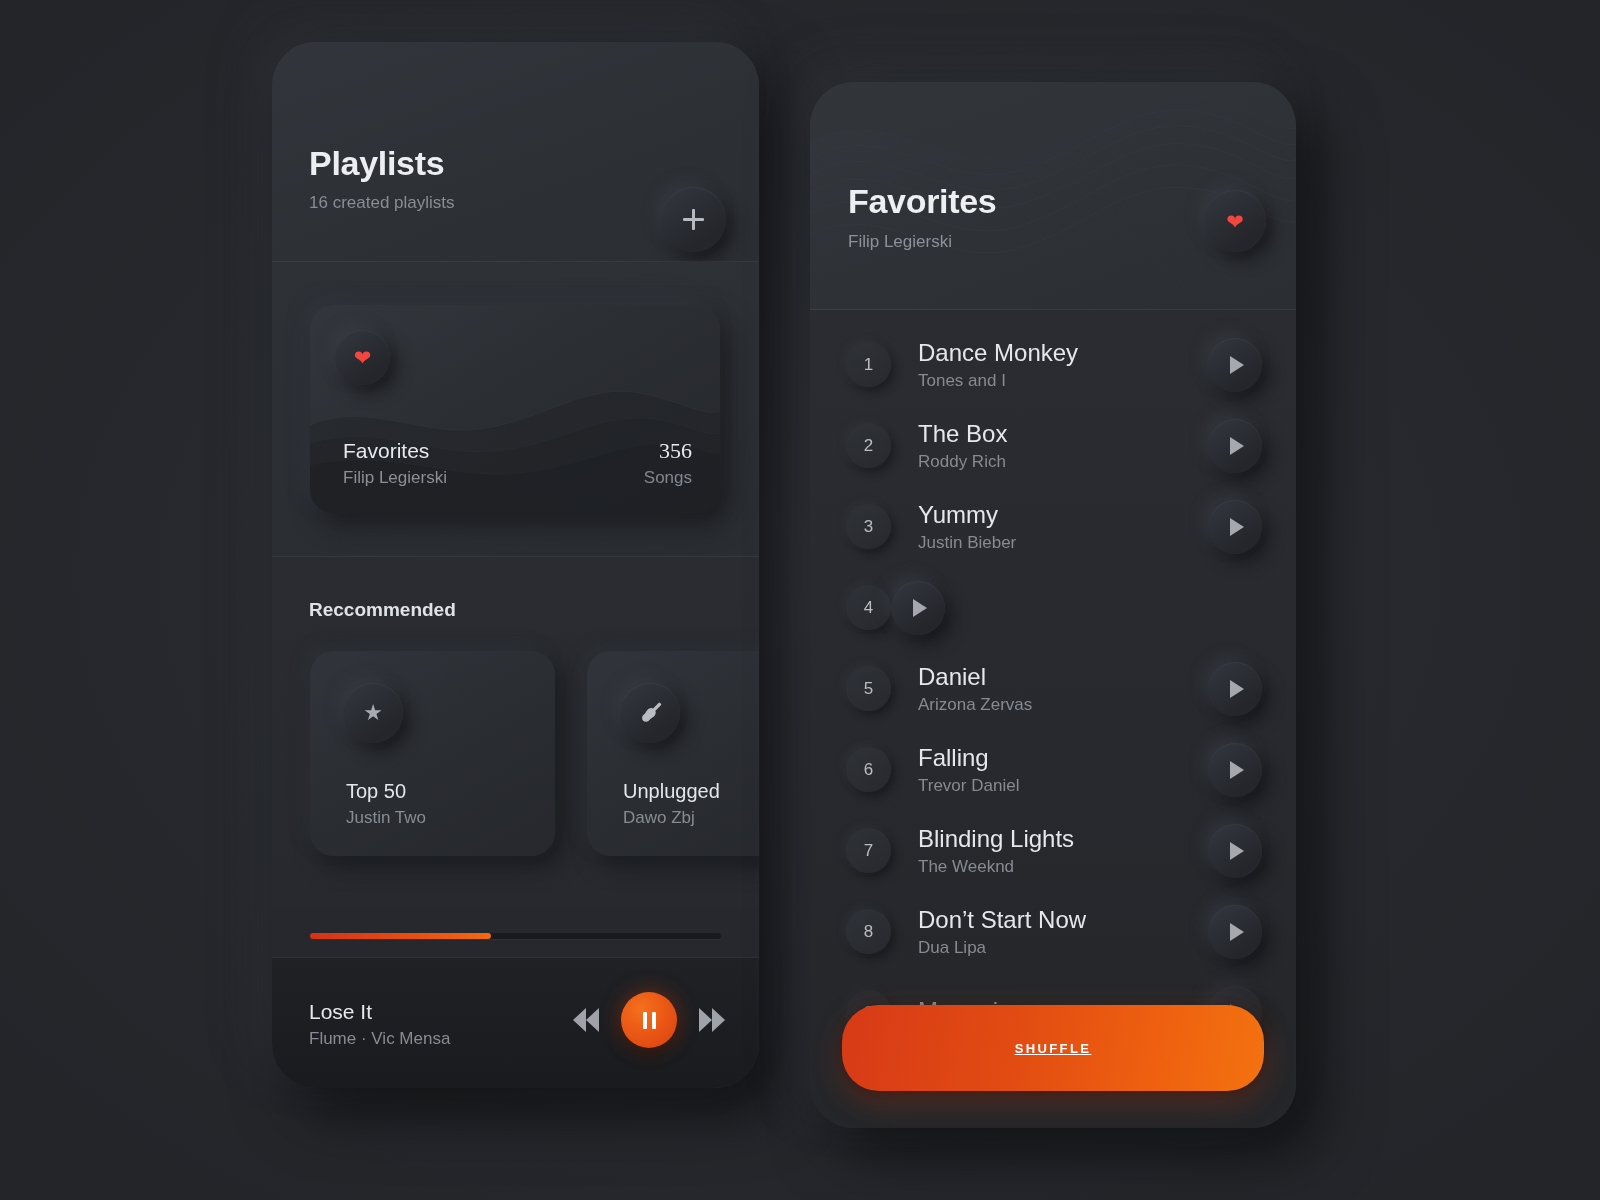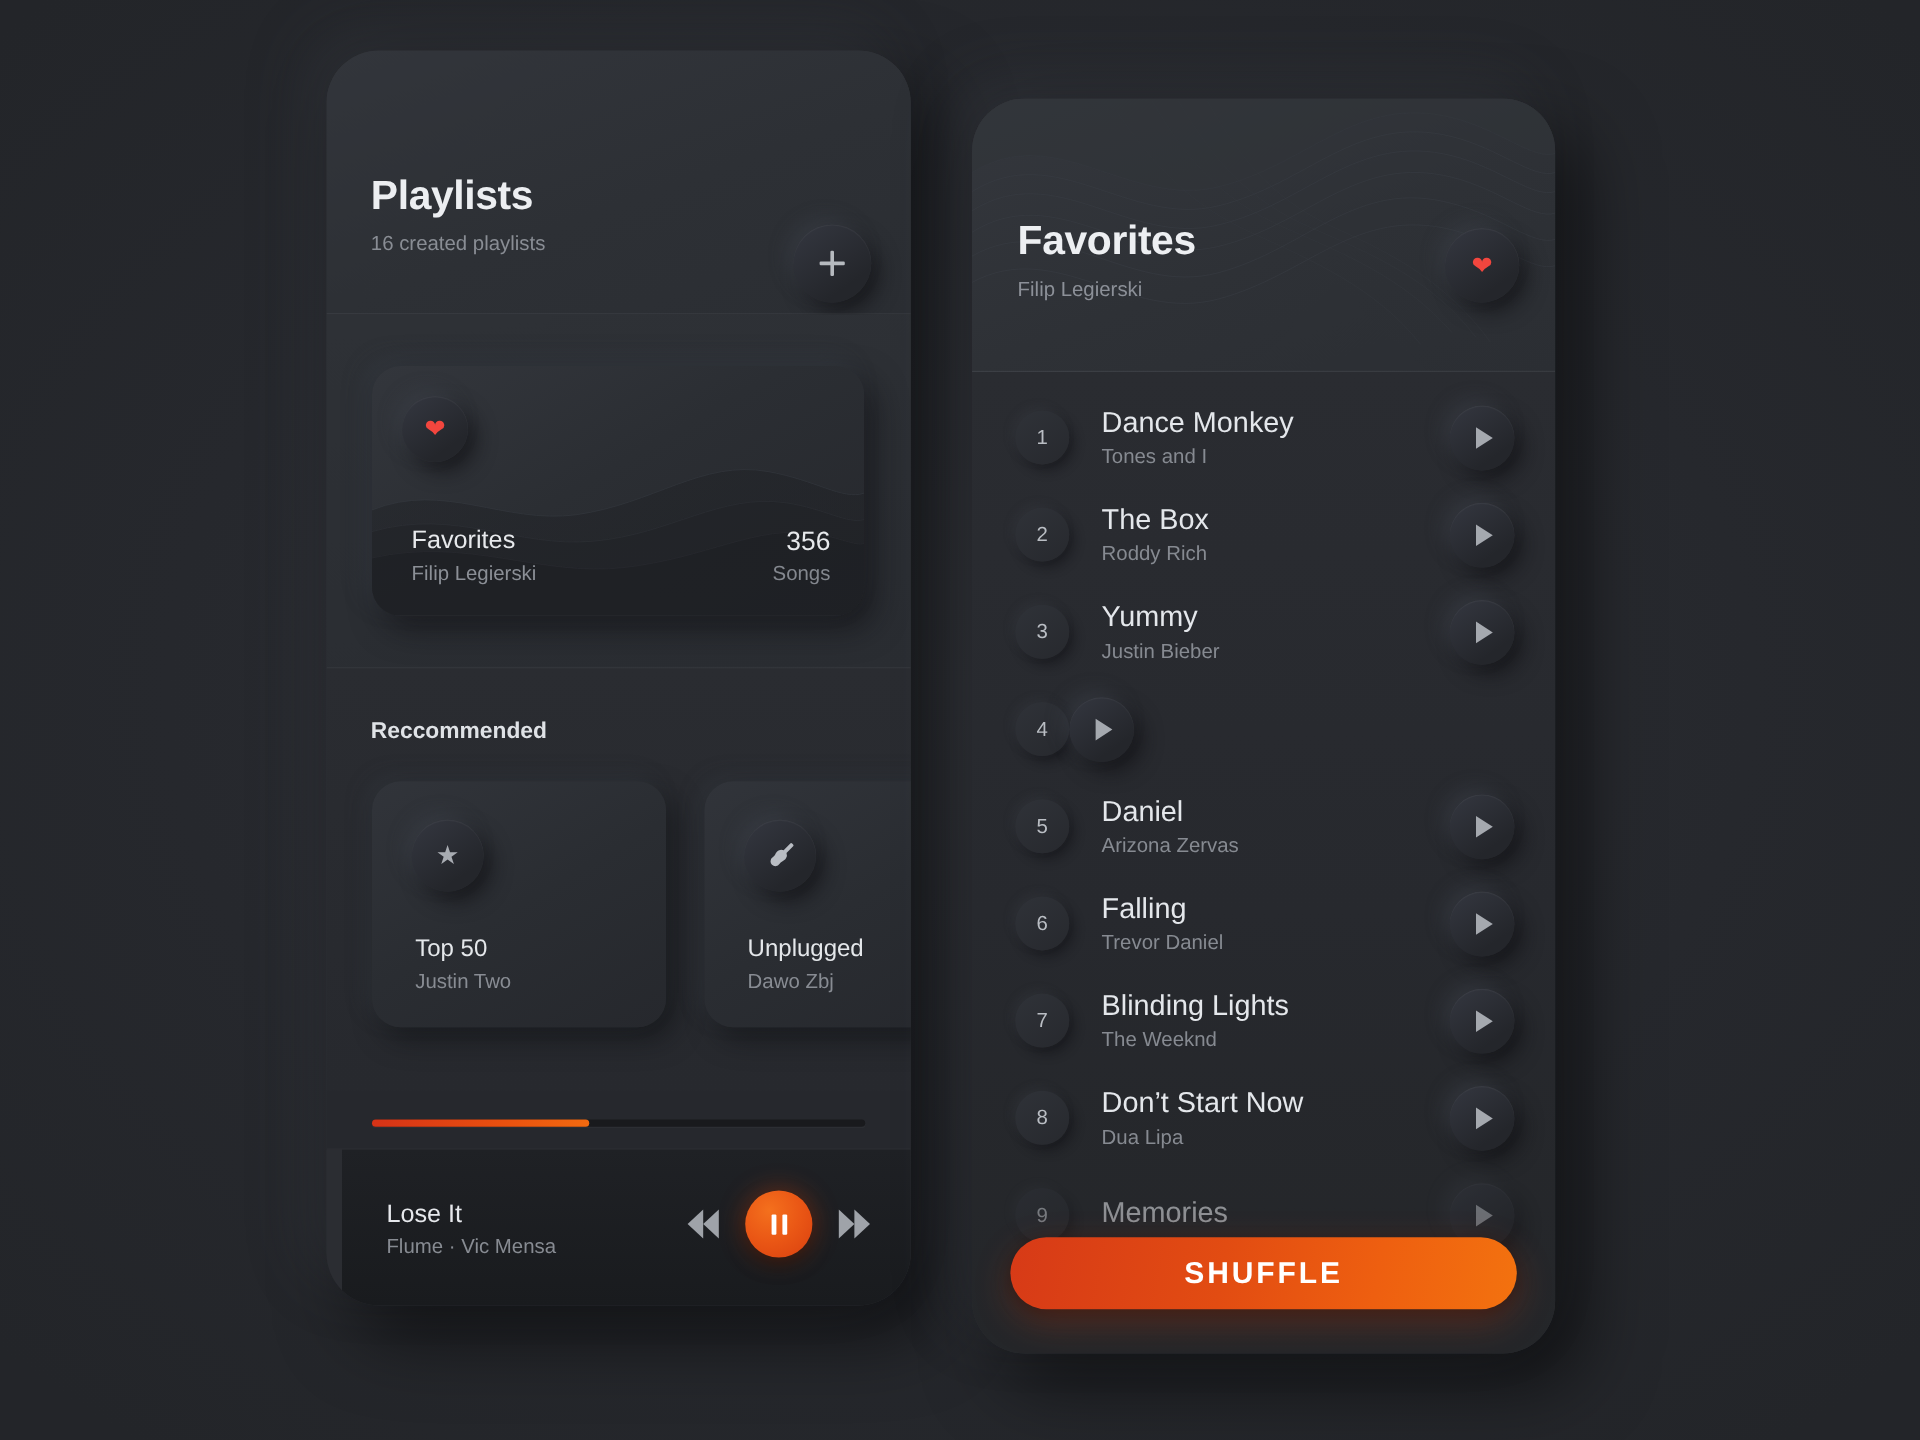--- a/index.html
+++ b/index.html
@@ -89,21 +89,21 @@
   .wave-svg { position: absolute; left:0; top:0; width:100%; height:100%; }
   #fav-heart-button {
     position: absolute; left: 25px; top: 25px;
     width: 55px; height: 55px;
   }
   .heart { color: #f2463e; font-size: 21px; line-height: 1; }
   .fav-meta { position: absolute; left: 33px; bottom: 25px; }
   .fav-name { font-size: 21px; color: #e7e9ec; margin-bottom: 5px; }
   .fav-owner { font-size: 17px; color: #8b8f96; }
   .fav-count { position: absolute; right: 28px; bottom: 25px; text-align: right; }
-  .fav-num { font-size: 22px; color: #e7e9ec; margin-bottom: 4px; }
+  .fav-num { font-size: 22px; color: #e7e9ec; margin-bottom: 4px; font-family: Liberation Serif, serif; }
   .fav-lbl { font-size: 17px; color: #83878e; }
 
   
   .lp-rec {
     position: relative; height: 352px;
     background: linear-gradient(180deg, #2a2c31 0%, #27292e 100%);
   }
   .rec-title {
     position: absolute; left: 37px; top: 42px;
     font-size: 19px; font-weight: bold; color: #dfe2e6;
@@ -140,21 +140,21 @@
     background: #191a1d;
     box-shadow: 0 1px 1px rgba(255,255,255,0.04);
   }
   #progress-fill {
     height: 100%; border-radius: 3px;
     background: linear-gradient(90deg, #d53217 0%, #e9500f 60%, #f26a10 100%);
   }
 
   
   .lp-player {
-    position: absolute; left: 13px; right: 0; bottom: 0; height: 130px;
+    position: absolute; left: 0; right: 0; bottom: 0; height: 130px;
     background: linear-gradient(180deg, #1f2125 0%, #191b1e 100%);
   }
   .pl-meta { position: absolute; left: 37px; top: 42px; }
   .pl-song { font-size: 21px; color: #e6e8ec; margin-bottom: 5px; }
   .pl-artist { font-size: 17px; color: #878b92; }
   .pl-controls {
     position: absolute; right: 34px; top: 34px;
     display: flex; align-items: center; gap: 22px;
   }
   .tri-prev, .tri-next { display: flex; }
@@ -212,25 +212,25 @@
     width: 0; height: 0;
     border-top: 9px solid transparent;
     border-bottom: 9px solid transparent;
     border-left: 14px solid #a5a9af;
     margin-left: 4px;
   }
   .track-row.faded { opacity: 0.55; }
 
   #shuffle-button {
     position: absolute; left: 32px; right: 32px; bottom: 37px;
-    height: 60px; border-radius: 37px;
+    height: 86px; border-radius: 37px;
     background: linear-gradient(100deg, #d73a17 0%, #e24c12 42%, #ee5f10 72%, #f3720f 100%);
     box-shadow: 0 10px 30px rgba(215,62,16,0.30), 0 4px 12px rgba(0,0,0,0.45);
     display: flex; align-items: center; justify-content: center;
-    color: #fff; font-size: 25px; font-weight: bold; letter-spacing: 2.4px;
+    color: #fff; font-size: 13px; font-weight: bold; letter-spacing: 2.4px; text-decoration: underline;
   }
 </style>
 </head>
 <body>
 
 <div class="stage">
 
   <div class="phone" id="phone-left">
 
     <div class="lp-header">

